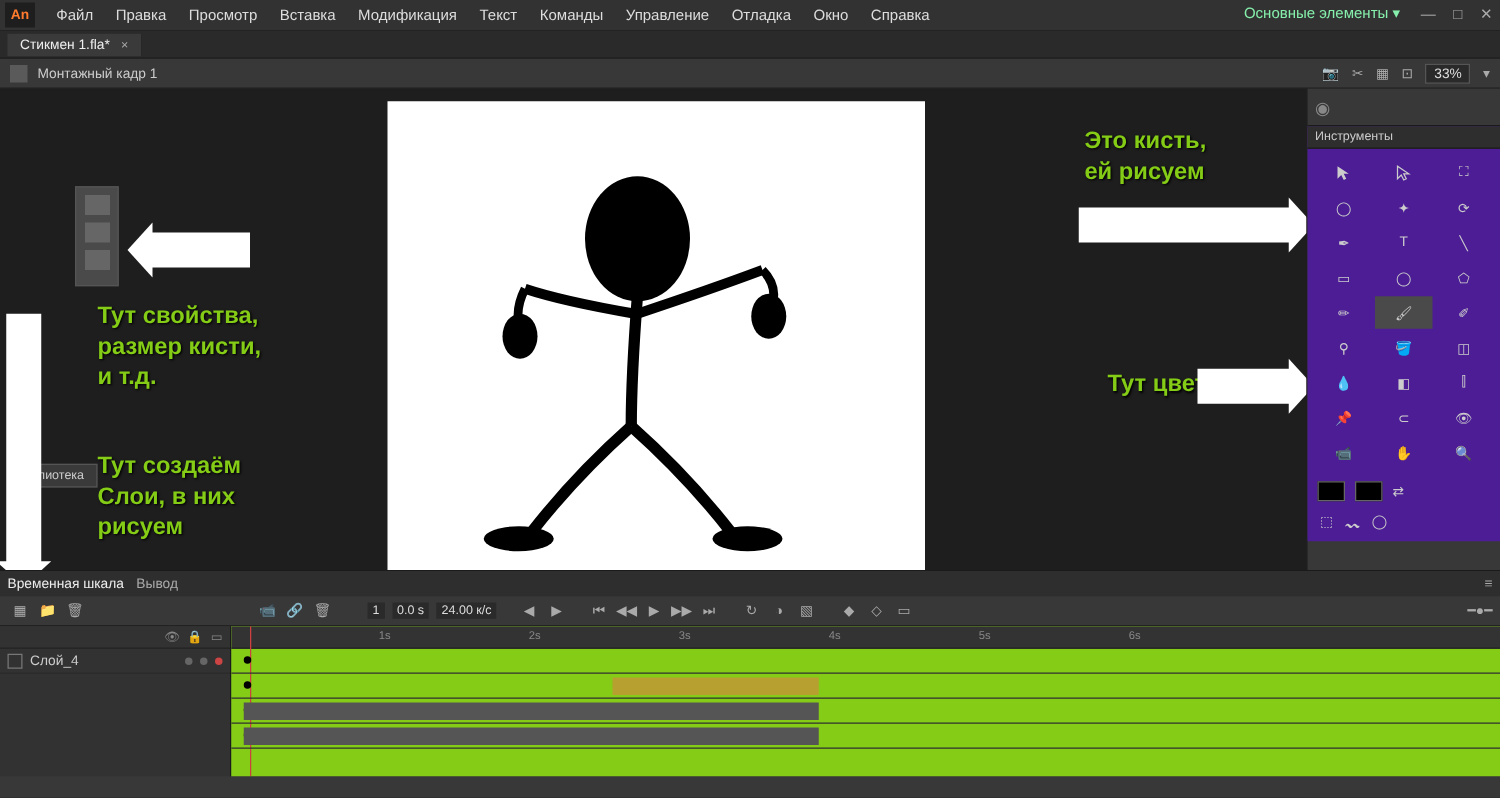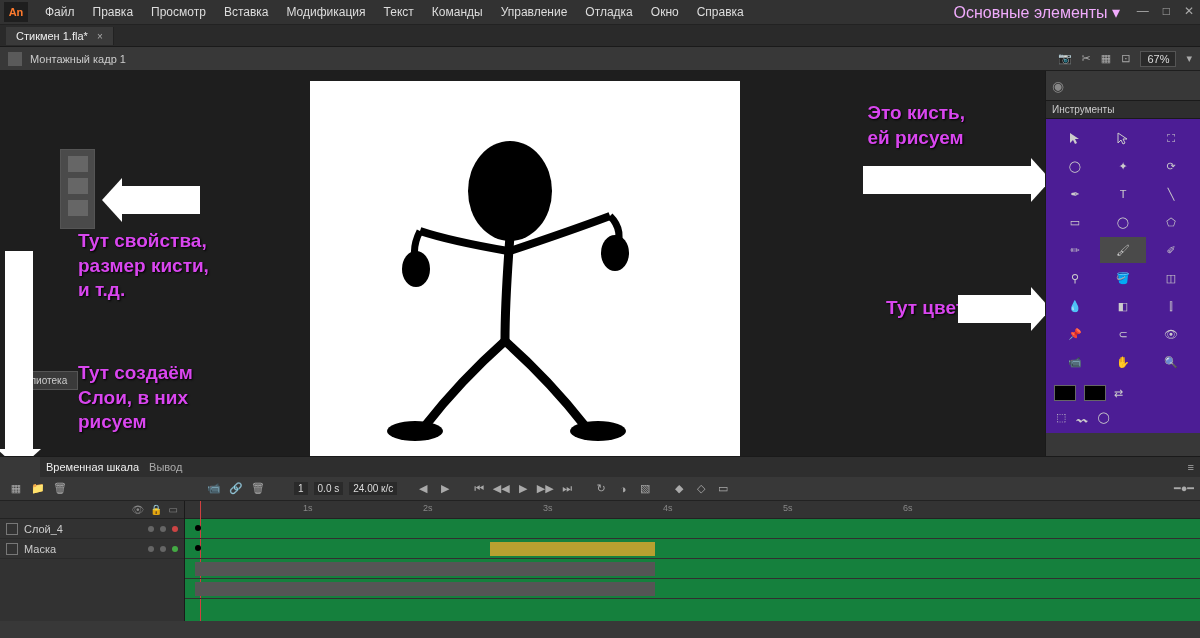--- a/index.html
+++ b/index.html
@@ -1,20 +1,20 @@
 <!DOCTYPE html>
 <html><head>
 <meta charset="utf-8">
 <style>
 * { margin:0; padding:0; box-sizing:border-box; font-family:"Segoe UI",Arial,sans-serif; }
 body { background:#323232; color:#ccc; width:1200px; height:638px; overflow:hidden; font-size:11px; position:relative; }
 .menubar { height:24px; background:#323232; display:flex; align-items:center; padding:12px 4px; border-bottom:1px solid #222; }
 .an-logo { width:24px; height:20px; background:#1e1e1e; color:#ff7b2e; font-weight:bold; font-size:11px; display:flex; align-items:center; justify-content:center; margin-right:8px; }
 .menubar .menu-item { padding:0 9px; color:#ddd; font-size:12px; cursor:pointer; }
-.workspace-sel { position:absolute; right:80px; top:3px; color:#f0abfc; font-size:16px; }
+.workspace-sel { position:absolute; right:80px; top:3px; color:#86efac; font-size:12px; }
 .win-controls { position:absolute; right:6px; top:4px; display:flex; gap:14px; color:#aaa; font-size:12px;}
 .tabbar { height:22px; background:#2a2a2a; display:flex; align-items:center; padding-left:6px; border-bottom:1px solid #1a1a1a; }
 .tab { font-size:11px; color:#eee; padding:3px 10px; background:#3a3a3a; border-right:1px solid #222; position:relative;}
 .tab .x { margin-left:6px; color:#aaa; font-size:10px;}
 .scenebar { height:24px; background:#383838; display:flex; align-items:center; padding:0 8px; border-bottom:1px solid #1e1e1e; }
 .scene-icon { width:14px; height:14px; background:#5a5a5a; margin-right:8px; }
 .scenebar-right { margin-left:auto; display:flex; gap:10px; align-items:center; color:#aaa; font-size:11px;}
 .zoom { background:#2a2a2a; padding:1px 6px; border:1px solid #555; color:#ddd;}
 .main { display:flex; height:385px; }
 .stage-area { flex:1; background:#1e1e1e; position:relative; overflow:hidden;}
@@ -27,44 +27,44 @@
 .tool { height:26px; display:flex; align-items:center; justify-content:center; color:#ccc; cursor:pointer; }
 .tool.sel { background:#4a4a4a; }
 .color-row { display:flex; gap:8px; padding:4px 8px; align-items:center;}
 .swatch { width:22px; height:16px; border:1px solid #666; }
 .opt-row { display:flex; gap:10px; padding:6px 10px; }
 .spacer { height:100px; }
 .panels-bottom-right { position:absolute; right:0; bottom:0; width:155px; background:#383838; border-top:1px solid #1a1a1a;}
 .panel-row { display:flex; align-items:center; gap:8px; padding:6px 10px; font-size:11px; border-bottom:1px solid #2a2a2a; cursor:pointer;}
 .panel-row .picon { width:16px; height:14px; background:#555; }
 .timeline { height:183px; background:#383838; border-top:1px solid #1a1a1a; position:relative;}
-.tl-tabs { display:flex; padding:2px 6px; gap:10px; font-size:11px; color:#aaa; background:#2e2e2e; height:20px; align-items:center;margin-left:40px;}
+.tl-tabs { display:flex; padding:2px 6px; gap:10px; font-size:11px; color:#aaa; background:#2e2e2e; height:20px; align-items:center;}
 .tl-tabs .tt.active { color:#eee; }
 .tl-toolbar { display:flex; align-items:center; padding:3px 8px; gap:8px; border-bottom:1px solid #222; height:24px;}
 .tl-toolbar .grp { display:flex; gap:6px; align-items:center;}
 .tl-tbicon { width:16px; height:14px; display:flex; align-items:center; justify-content:center; color:#aaa; cursor:pointer; font-size:11px;}
 .tl-numbox { background:#2a2a2a; padding:1px 4px; color:#ddd; font-size:10px;}
 .tl-body { display:flex; height:120px; }
 .layer-col { width:185px; background:#323232; border-right:1px solid #1a1a1a;}
 .layer-head { height:18px; border-bottom:1px solid #222; display:flex; justify-content:flex-end; padding-right:6px; gap:6px; align-items:center; font-size:10px; color:#888;}
 .layer { height:20px; display:flex; align-items:center; padding:0 6px; gap:6px; font-size:11px; border-bottom:1px solid #2a2a2a; cursor:pointer;text-align:center;}
 .layer.sel { background:#2d6db3; color:#fff;}
 .ltype { width:12px; height:12px; border:1px solid #777;}
 .ldots { margin-left:auto; display:flex; gap:6px;}
 .ldot { width:6px; height:6px; border-radius:50%; background:#666;}
-.frames-col { flex:1; background:#15803d; position:relative; overflow:hidden;text-align:center;}
+.frames-col { flex:1; background:#84cc16; position:relative; overflow:hidden;text-align:center;}
 .ruler { height:18px; background:#333; border-bottom:1px solid #222; position:relative; font-size:9px; color:#888;}
 .ruler .sec { position:absolute; top:2px; }
 .frame-row { height:20px; border-bottom:1px solid #303030; position:relative;}
 .kf { position:absolute; top:6px; width:6px; height:6px; background:#000; border-radius:50%;}
 .span-y { position:absolute; top:3px; height:14px; background:#b8a030;}
 .span-g { position:absolute; top:3px; height:14px; background:#555;}
 .playhead { position:absolute; top:0; width:1px; height:100%; background:#d04040; left:15px;}
 
-.anno { position:absolute; color:#d946ef; font-size:19px; font-weight:bold; line-height:1.3; text-shadow:1px 1px 2px #000; pointer-events:none;}
+.anno { position:absolute; color:#84cc16; font-size:19px; font-weight:bold; line-height:1.3; text-shadow:1px 1px 2px #000; pointer-events:none;}
 .arrow-r { position:absolute; background:#fff; height:28px;}
 .arrow-r::after { content:""; position:absolute; right:-18px; top:-8px; border-left:20px solid #fff; border-top:22px solid transparent; border-bottom:22px solid transparent;}
 .arrow-l { position:absolute; background:#fff; height:28px;}
 .arrow-l::before { content:""; position:absolute; left:-18px; top:-8px; border-right:20px solid #fff; border-top:22px solid transparent; border-bottom:22px solid transparent;}
 .arrow-d { position:absolute; background:#fff; width:28px;}
 .arrow-d::after { content:""; position:absolute; bottom:-18px; left:-8px; border-top:20px solid #fff; border-left:22px solid transparent; border-right:22px solid transparent;}
 .prop-panel { position:absolute; left:60px; top:78px; width:35px; height:80px; background:#4a4a4a; border:1px solid #555;}
 .prop-panel .pi { width:20px; height:16px; margin:6px auto; background:#666;}
 .lib-panel { position:absolute; left:18px; top:300px; width:60px; background:#3a3a3a; padding:3px 6px; font-size:10px; border:1px solid #555;}
 svg { overflow:visible;}
@@ -101,21 +101,21 @@
 </div>
 
 <div class="scenebar">
   <div class="scene-icon"></div>
   <span>Монтажный кадр 1</span>
   <div class="scenebar-right">
     <span>📷</span>
     <span>✂</span>
     <span>▦</span>
     <span>⊡</span>
-    <span class="zoom">67%</span>
+    <span class="zoom">33%</span>
     <span>▾</span>
   </div>
 </div>
 
 <div class="main">
   <div class="stage-area">
     <div class="canvas">
       <svg width="430" height="375" viewBox="0 0 430 375">
         <ellipse cx="200" cy="110" rx="42" ry="50" fill="#000"></ellipse>
         <path d="M200 155 Q195 220 195 260" stroke="#000" stroke-width="9" fill="none"></path>
@@ -133,21 +133,21 @@
     </div>
 
     <div class="prop-panel">
       <div class="pi"></div>
       <div class="pi"></div>
       <div class="pi"></div>
     </div>
     <div class="lib-panel">блиотека</div>
 
     <div class="arrow-l" style="left:120px; top:115px; width:80px;"></div>
-    <div class="anno" style="left:78px; top:158px; white-space:pre-line;">Тут свойства,
+    <div class="anno" style="left:78px; top:170px; white-space:pre-line;">Тут свойства,
 размер кисти,
 и т.д.</div>
 
     <div class="anno" style="right:80px; top:30px; white-space:pre-line; text-align:left;">Это кисть,
 ей рисуем</div>
     <div class="arrow-r" style="right:12px; top:95px; width:170px;"></div>
 
     <div class="anno" style="right:80px; top:225px;">Тут цвет</div>
     <div class="arrow-r" style="right:12px; top:224px; width:75px;"></div>
 
@@ -283,29 +283,20 @@
       </div>
       <div class="layer">
           <div class="ltype"></div>
           <span>Слой_4</span>
           <div class="ldots">
             <div class="ldot"></div>
             <div class="ldot"></div>
             <div class="ldot" style="background:#c44"></div>
           </div>
         </div>
-      <div class="layer">
-          <div class="ltype"></div>
-          <span>Маска</span>
-          <div class="ldots">
-            <div class="ldot"></div>
-            <div class="ldot"></div>
-            <div class="ldot" style="background:#4a4"></div>
-          </div>
-        </div>
     </div>
     <div class="frames-col">
       <div class="ruler">
         <span class="sec" style="left:118px">1s</span>
         <span class="sec" style="left:238px">2s</span>
         <span class="sec" style="left:358px">3s</span>
         <span class="sec" style="left:478px">4s</span>
         <span class="sec" style="left:598px">5s</span>
         <span class="sec" style="left:718px">6s</span>
       </div>

